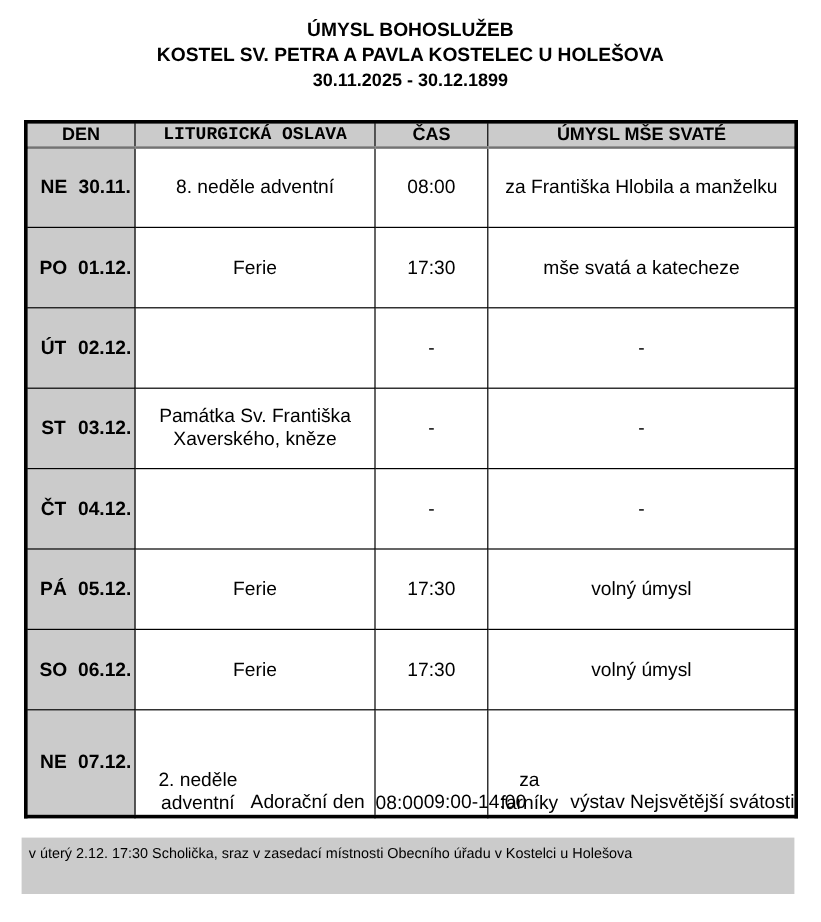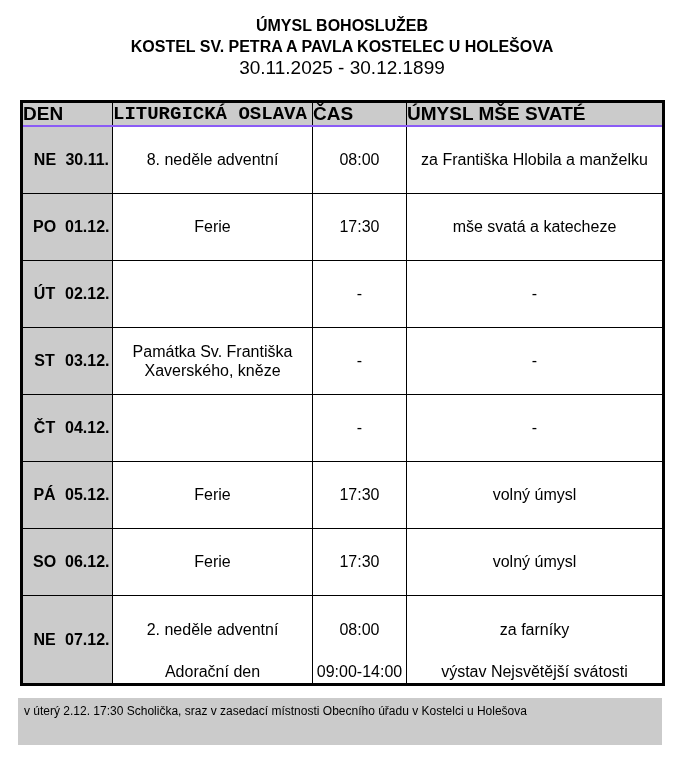--- a/index.html
+++ b/index.html
@@ -8,41 +8,41 @@
     background: #ffffff;
     font-family: "Liberation Sans", sans-serif;
     color: #000000;
   }
   .page { position: relative; width: 684px; height: 768px; background: #fff; overflow: hidden; }
 
   
   .doc-header { padding-top: 15px; text-align: center; }
   .title-main  { font-size: 16px; font-weight: bold; line-height: 21px; }
   .title-sub   { font-size: 16px; font-weight: bold; line-height: 21px; }
-  .title-date  { font-size: 19px; font-weight: normal; line-height: 22px; }
+  .title-date  { font-size: 15px; font-weight: bold; line-height: 22px; }
 
   
   table.schedule {
     position: absolute; top: 100px; left: 20px;
     width: 642px;
     border-collapse: collapse; table-layout: fixed;
     border: 3px solid #000;
   }
   table.schedule col.c-den   { width: 91px; }
   table.schedule col.c-osl   { width: 200px; }
   table.schedule col.c-cas   { width: 94px; }
   table.schedule col.c-umy   { width: 257px; }
 
   table.schedule th, table.schedule td { border: 1.5px solid #000; }
 
   table.schedule th {
     height: 21px;
-    font-size: 19px; font-weight: bold;
-    text-align: left; vertical-align: middle;
-    border-bottom: 2px solid #8b5cf6;
+    font-size: 15px; font-weight: bold;
+    text-align: center; vertical-align: middle;
+    border-bottom: 2px solid #737373;
   }
   table.schedule td {
     font-size: 16px;
     text-align: center; vertical-align: middle;
     line-height: 19px;
   }
   tr.row      { height: 67px; }
   tr.row-last { height: 89px; }
 
   td.day {
@@ -51,22 +51,22 @@
     padding-left: 7px;
     white-space: nowrap;
   }
   td.day .abbr { display: inline-block; min-width: 24px; }
   td.day .ddate { display: inline-block; margin-left: 4px; }
 
   td.celebration { padding: 0 8px; }
 
   
   .stack {
-    display: flex; flex-direction: column;
-    height: 86px; width: 100%;
+    display: flex; flex-direction: row;
+    height: 86px; width: 100%; align-items: flex-end;
   }
   .stack .top {
     flex: 1 1 auto;
     display: flex; align-items: center; justify-content: center;
   }
   .stack .bottom {
     flex: 0 0 auto;
     padding-bottom: 1px;
   }
 

